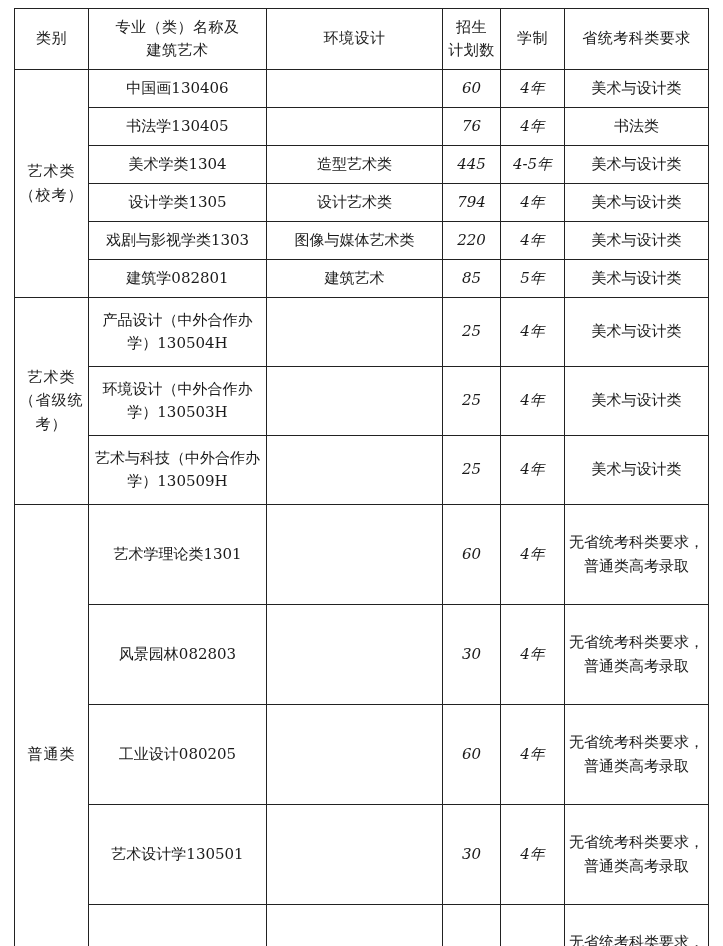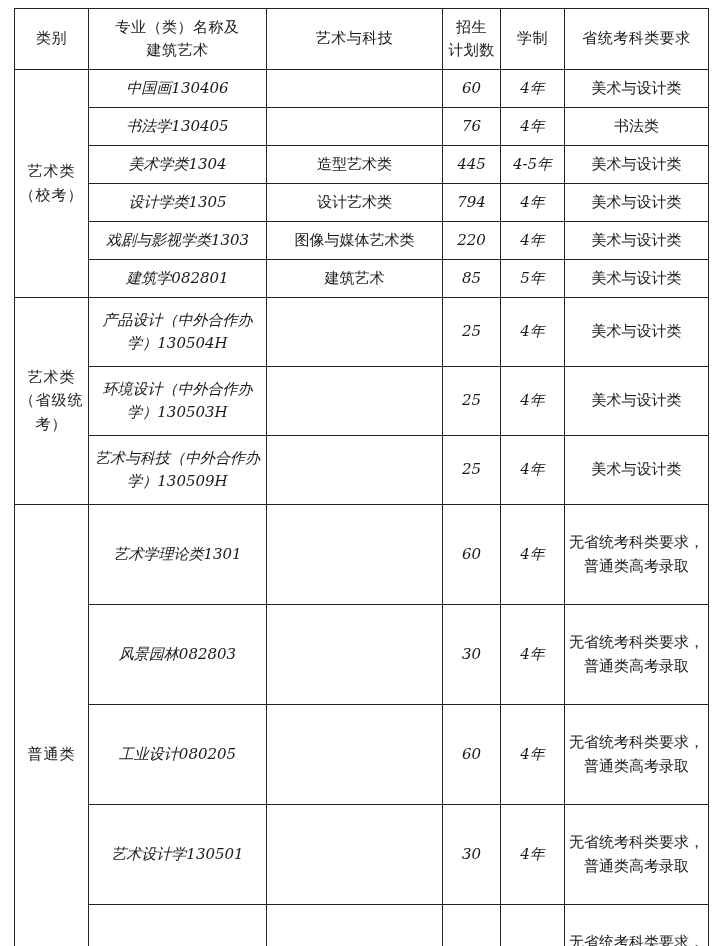--- a/index.html
+++ b/index.html
@@ -68,21 +68,20 @@
   td.category-cell {
     letter-spacing: 1px;
     padding-left: 2px;
     padding-right: 2px;
   }
   td.category-cell .line { display: block; }
 
   td.major-cell {
     padding-left: 6px;
     padding-right: 6px;
-    font-style: italic;
   }
   td.require-cell {
     padding-left: 6px;
     padding-right: 6px;
   }
   td.blank-cell { }
 
   .num { font-family: "DejaVu Serif", "Liberation Serif", serif; font-style: italic; }
 </style>
 </head>
@@ -101,21 +100,21 @@
     <thead>
       <tr>
         <th>
           <span class="stack">类别</span>
         </th>
         <th>
           <span class="stack">专业（类）名称及</span>
           <span class="stack">建筑艺术</span>
         </th>
         <th>
-          <span class="stack">艺术与科技</span>
+          <span class="stack">环境设计</span>
         </th>
         <th>
           <span class="stack">招生</span>
           <span class="stack">计划数</span>
         </th>
         <th>
           <span class="stack">学制</span>
         </th>
         <th>
           <span class="stack">省统考科类要求</span>

